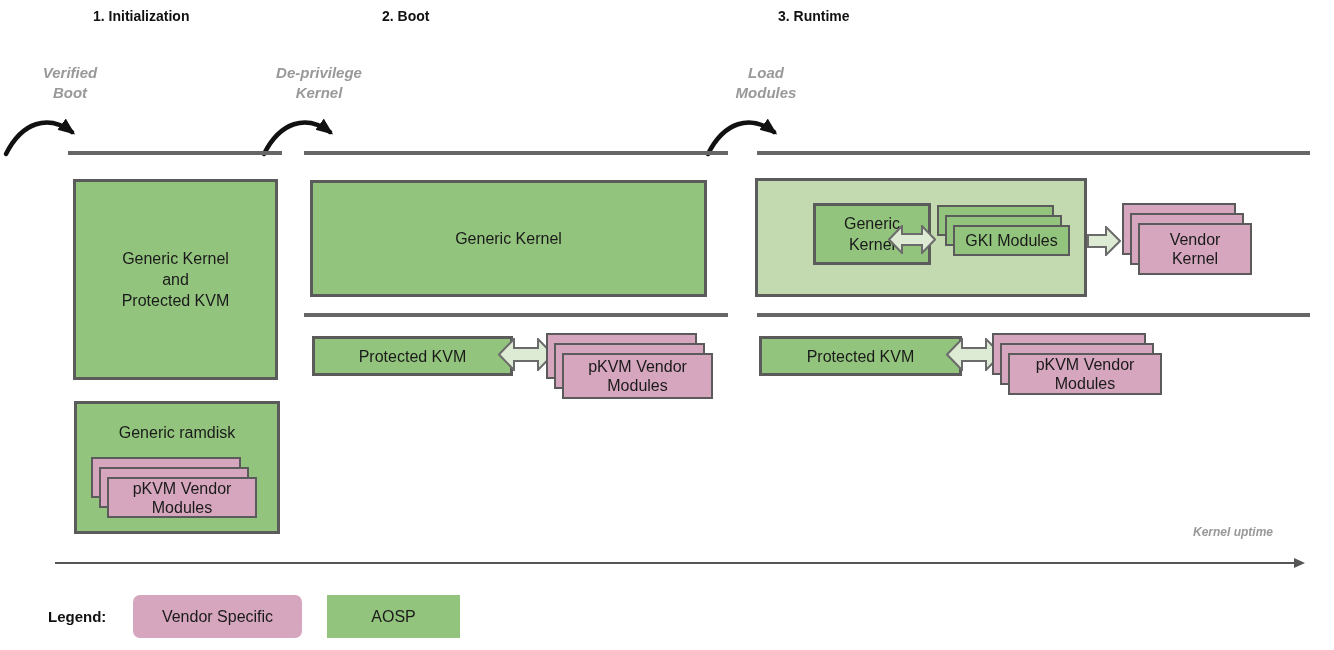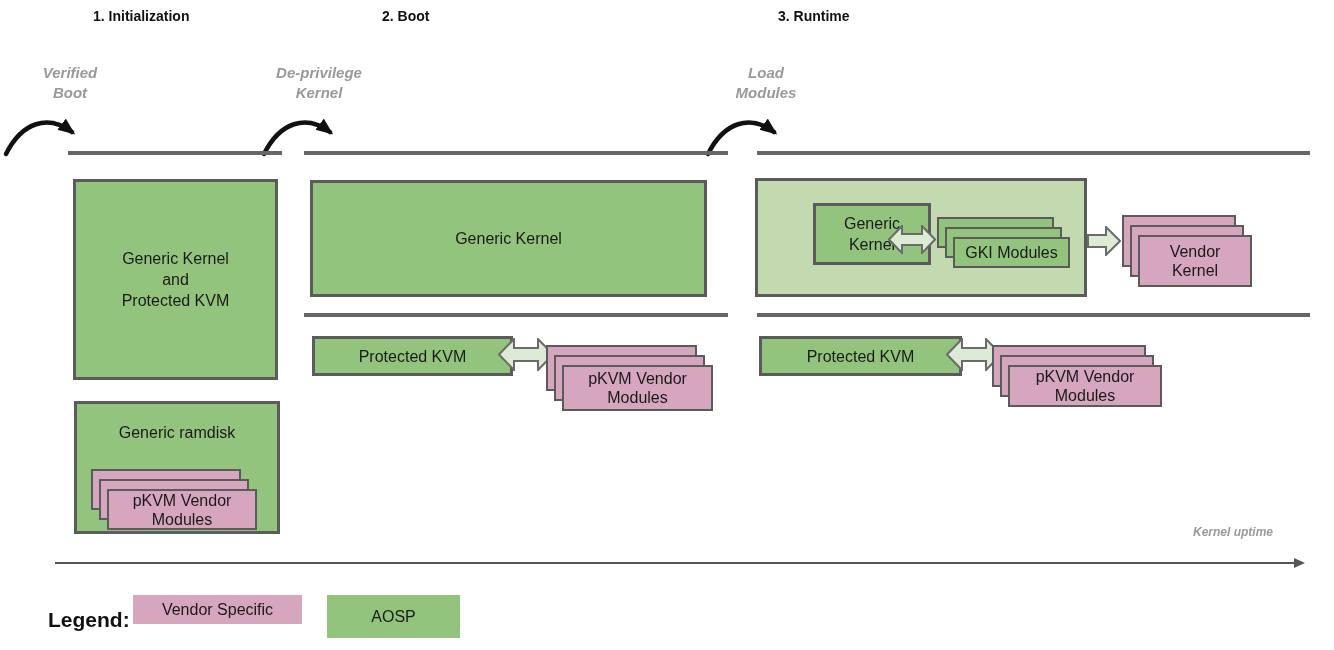--- a/index.html
+++ b/index.html
@@ -13,33 +13,33 @@
   .trans{position:absolute;width:120px;text-align:center;font-size:15px;line-height:20px;
          font-weight:bold;font-style:italic;color:var(--muted-gray);white-space:pre-line;}
   .tline{position:absolute;height:4px;background:var(--timeline-gray);}
   .divider{position:absolute;height:4px;background:var(--timeline-gray);}
   .box{position:absolute;background:var(--aosp-green);border:3px solid var(--border-gray);
        box-sizing:border-box;display:flex;align-items:center;justify-content:center;
        text-align:center;font-size:16px;line-height:21px;}
   .box.container{background:var(--container-green);}
   .ramdisk{align-items:flex-start;}
   .ramdisk-title{margin-top:18px;font-size:16px;}
-  .stack{position:absolute;margin-top:12px;}
+  .stack{position:absolute;}
   .stack .layer{position:absolute;left:0;top:0;width:100%;height:100%;
        background:var(--vendor-pink);border:2px solid var(--border-gray);box-sizing:border-box;}
   .stack .back{transform:translate(-16px,-20px);}
   .stack .mid{transform:translate(-8px,-10px);}
   .stack .front{display:flex;align-items:center;justify-content:center;text-align:center;
        font-size:16px;line-height:19px;white-space:pre-line;}
   .stack.green .layer{background:var(--aosp-green);}
   .flow-arrow polygon{fill:var(--arrow-green);stroke:#6b6b6b;stroke-width:2;}
   .hop path{stroke:#111;stroke-width:4.5;fill:none;stroke-linecap:round;}
   .axis-label{position:absolute;width:210px;text-align:right;font-size:12px;font-weight:bold;
        font-style:italic;color:var(--muted-gray);}
-  .legend-title{position:absolute;font-size:21px;font-weight:bold;color:#111;}
+  .legend-title{position:absolute;font-size:15px;font-weight:bold;color:#111;}
   .swatch{position:absolute;display:flex;align-items:center;justify-content:center;
        font-size:16px;color:#1a1a1a;}
   .swatch.pink{background:var(--vendor-pink);}
   .swatch.green{background:var(--aosp-green);}
   svg{display:block;}
 </style>
 </head>
 <body>
 
 <div id="canvas">
@@ -142,16 +142,16 @@
     <div class="layer front">pKVM Vendor
 Modules</div>
   </div>
 
   <div class="axis-label" style="left:1063px;top:525px;">Kernel uptime</div>
   <svg class="abs" style="left:55px;top:552px;" width="1262" height="22" viewBox="0 0 1262 22">
     <line x1="0" y1="11" x2="1248" y2="11" stroke="#555" stroke-width="2" marker-end="url(#ah-axis)"></line>
   </svg>
 
   <div class="legend-title" style="left:48px;top:608px;">Legend:</div>
-  <div class="swatch pink" style="left:133px;top:595px;width:169px;height:29px;">Vendor Specific</div>
+  <div class="swatch pink" style="left:133px;top:595px;width:169px;height:43px;border-radius:7px;">Vendor Specific</div>
   <div class="swatch green" style="left:327px;top:595px;width:133px;height:43px;">AOSP</div>
 
 </div>
 
 </body></html>

